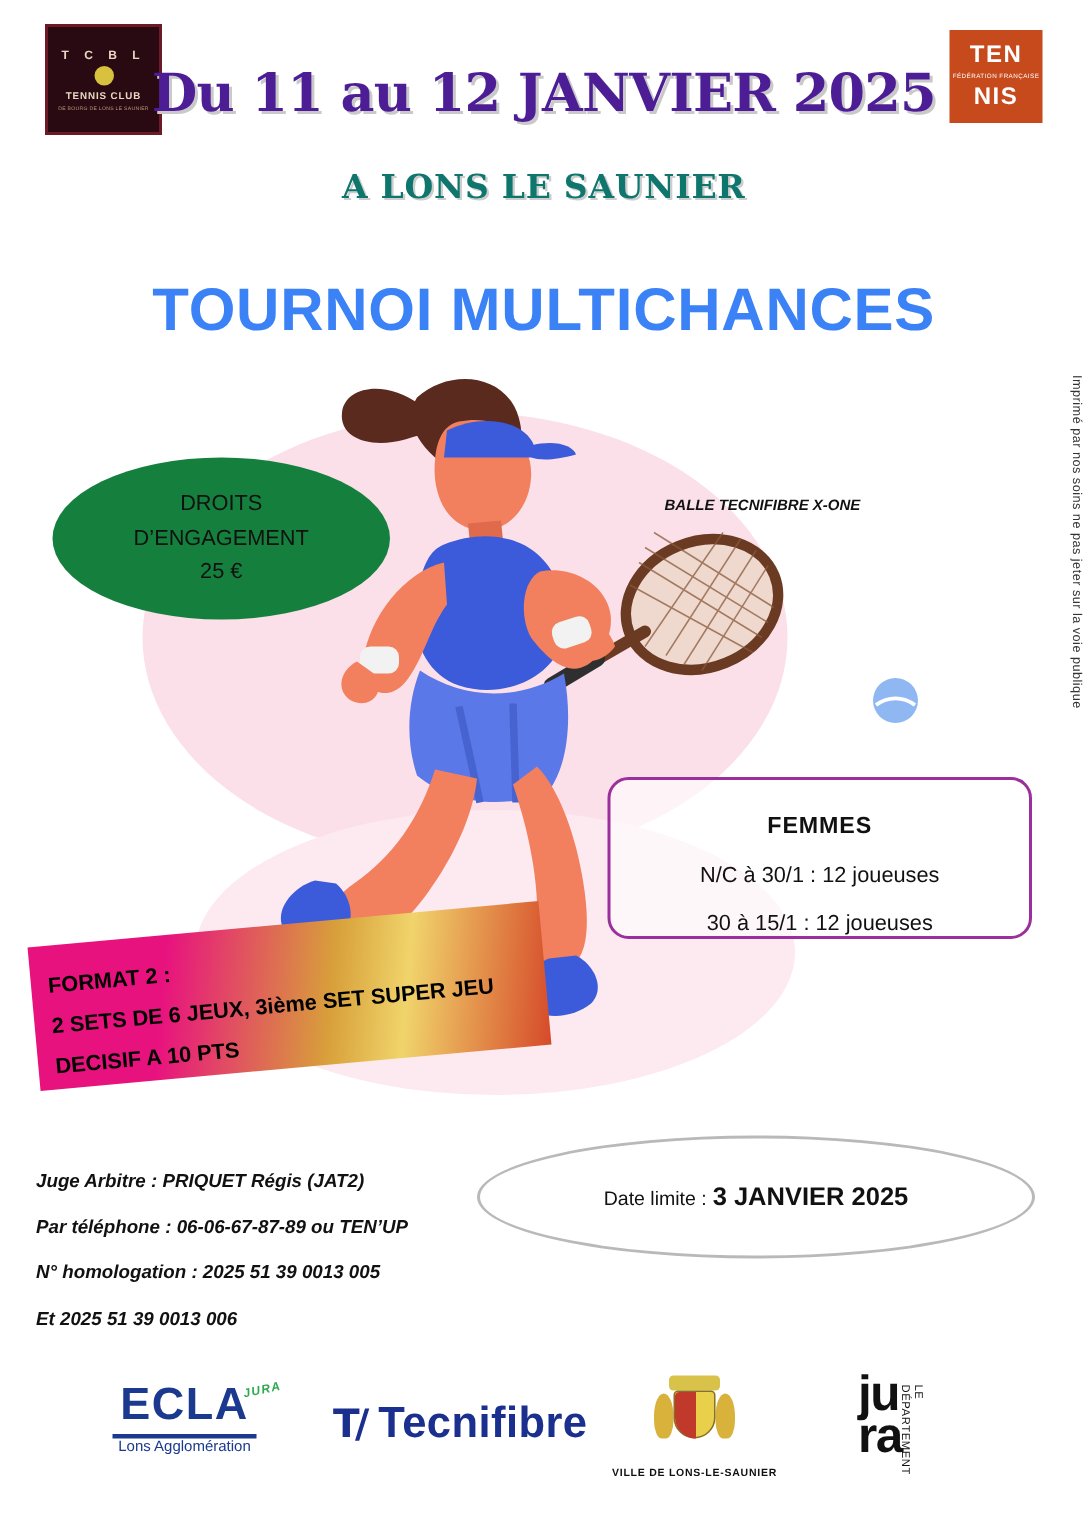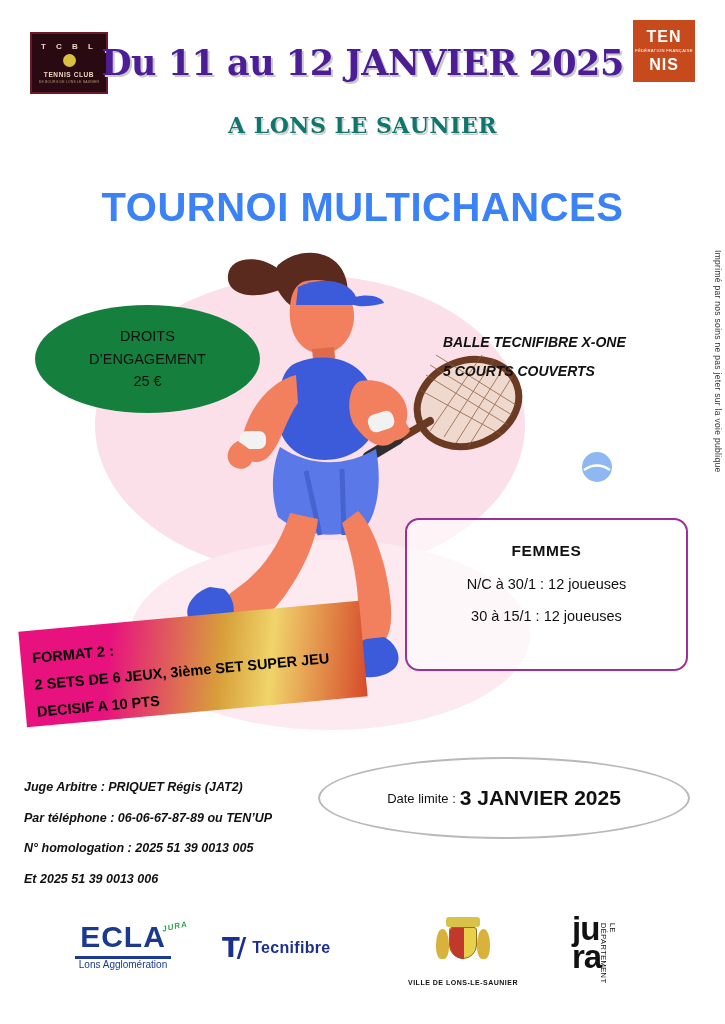--- a/index.html
+++ b/index.html
@@ -8,22 +8,22 @@
     background: #ffffff;
     font-family: "Liberation Sans", sans-serif;
     position: relative;
     overflow: hidden;
   }
 
   
   .header { position: relative; height: 160px; }
 
   .tcbl-logo {
-    position: absolute; left: 30px; top: 32px;
-    width: 78px; height: 62px;
+    position: absolute; left: 30px; top: 16px;
+    width: 78px; height: 74px;
     background: #2a0a12;
     border: 2px solid #6d1a28;
     display: flex; flex-direction: column;
     align-items: center; justify-content: center;
   }
   .tcbl-logo .tcbl-letters {
     color: #e8d9c0; font-size: 8px; letter-spacing: 4px;
     font-weight: bold;
   }
   .tcbl-logo .tcbl-ball {
@@ -111,27 +111,27 @@
     z-index: 3;
     color: #111;
   }
   .price-ellipse div { font-size: 14.5px; line-height: 1.55; }
 
   
   .ball-info {
     position: absolute; left: 443px; top: 328px;
     z-index: 3;
     font-style: italic; font-weight: bold;
-    font-size: 14px; color: #111; line-height: 2.05;
+    font-size: 10px; color: #111; line-height: 2.05;
   }
 
   
   .femmes-box {
     position: absolute; left: 405px; top: 518px;
-    width: 283px; height: 153px;
+    width: 283px; height: 108px;
     border: 2px solid #9b2f9b; border-radius: 14px;
     background: rgba(255,255,255,0.62);
     z-index: 3;
     padding-top: 22px;
     text-align: center;
   }
   .femmes-box .f-title { font-size: 15.5px; font-weight: bold; color: #111; letter-spacing: .6px; }
   .femmes-box .f-line { font-size: 14.5px; color: #111; margin-top: 16px; }
 
   
@@ -154,21 +154,21 @@
 
   
   .deadline {
     position: absolute; left: 318px; top: 757px;
     width: 372px; height: 82px;
     border: 2px solid #b9b9b9; border-radius: 50%;
     display: flex; align-items: center; justify-content: center;
     z-index: 3;
   }
   .deadline .dl-label { font-size: 13px; color: #111; }
-  .deadline .dl-value { font-size: 21px; font-weight: bold; color: #111; margin-left: 4px; }
+  .deadline .dl-value { font-size: 17px; font-weight: bold; color: #111; margin-left: 4px; }
 
   
   .info-block {
     position: absolute; left: 24px; top: 772px;
     z-index: 3;
   }
   .info-block div {
     font-size: 12.5px; font-style: italic; font-weight: bold;
     color: #111; line-height: 2.45;
   }
@@ -194,21 +194,21 @@
   .ecla .ecla-bar { width: 96px; height: 3px; background: #1b3a8f; margin: 2px auto 2px; }
 
   .tecnifibre {
     position: absolute; left: 222px; top: 28px;
     display: flex; align-items: center;
   }
   .tecnifibre .tf-mark {
     color: #1b2f8f; font-size: 26px; font-weight: bold; letter-spacing: -3px;
     margin-right: 9px; font-family: "DejaVu Sans", sans-serif;
   }
-  .tecnifibre .tf-name { color: #1b2f8f; font-size: 16px; font-weight: bold; letter-spacing: .3px; }
+  .tecnifibre .tf-name { color: #1b2f8f; font-size: 29px; font-weight: bold; letter-spacing: .3px; }
 
   .ville { position: absolute; left: 408px; top: 8px; width: 110px; text-align: center; }
   .ville .crest {
     width: 58px; height: 62px; margin: 0 auto;
     position: relative;
   }
   .ville .crest-shield {
     position: absolute; left: 15px; top: 14px; width: 28px; height: 32px;
     background: #e8d04a; border: 1.5px solid #8a7020;
     border-radius: 3px 3px 14px 14px;
@@ -337,21 +337,20 @@
 </svg>
 
 <div class="price-ellipse">
   <div>DROITS</div>
   <div>D’ENGAGEMENT</div>
   <div>25 €</div>
 </div>
 
 <div class="ball-info">
   <div>BALLE TECNIFIBRE X-ONE</div>
-  <div>5 COURTS COUVERTS</div>
 </div>
 
 <div class="femmes-box">
   <div class="f-title">FEMMES</div>
   <div class="f-line">N/C à 30/1 : 12 joueuses</div>
   <div class="f-line">30 à 15/1 : 12 joueuses</div>
 </div>
 
 <div class="format-banner"></div>
 <div class="format-text">

